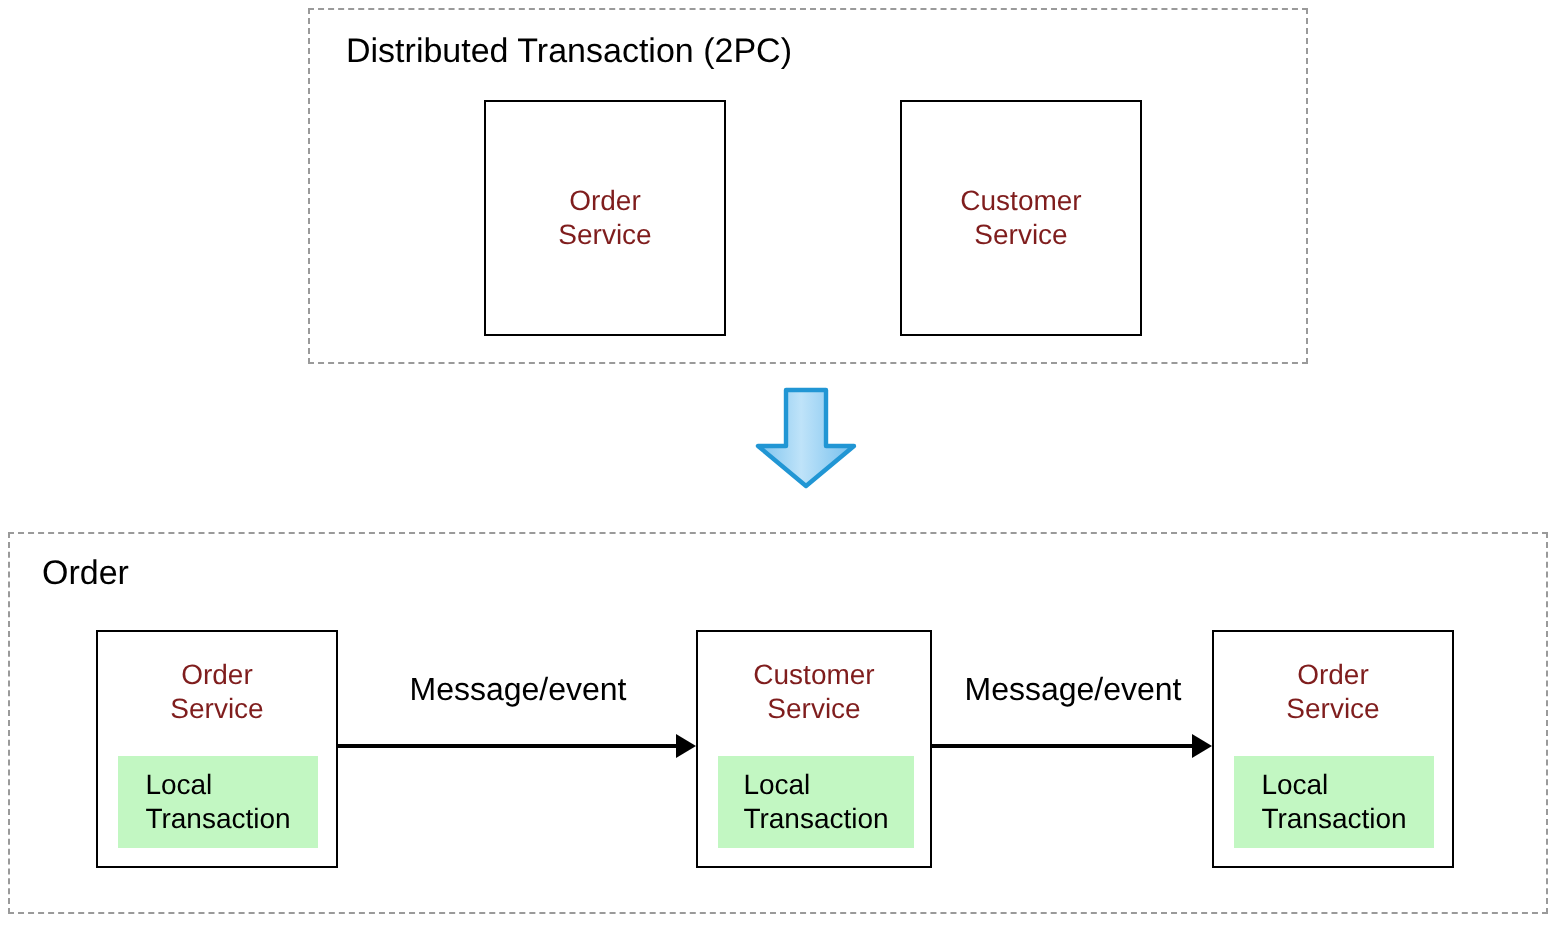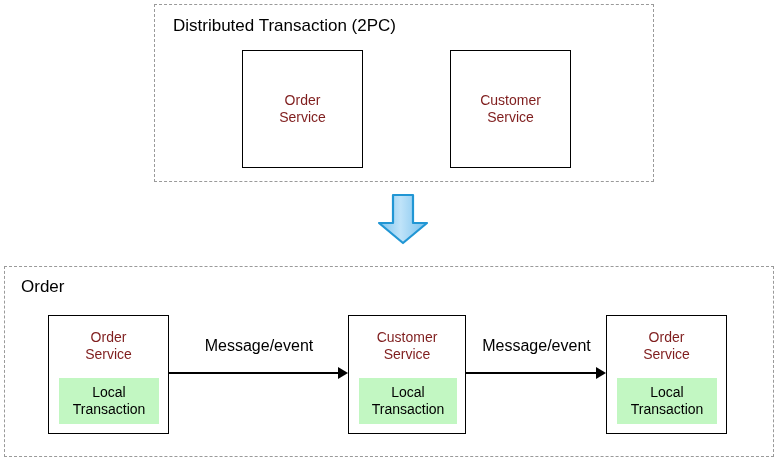--- a/index.html
+++ b/index.html
@@ -105,21 +105,20 @@
     position: absolute;
     background: #c2f7c2;
     box-sizing: border-box;
     display: flex;
     align-items: center;
     justify-content: center;
   }
   .local-txn-label {
     font-size: 14px;
     line-height: 17px;
-    text-align: center;
     color: #000;
     white-space: pre-line;
   }
   #svc-order-saga-1 .local-txn {
     left: 10px; top: 62px;
     width: 100px; height: 46px;
   }
   #svc-customer-saga .local-txn {
     left: 10px; top: 62px;
     width: 98px; height: 46px;

